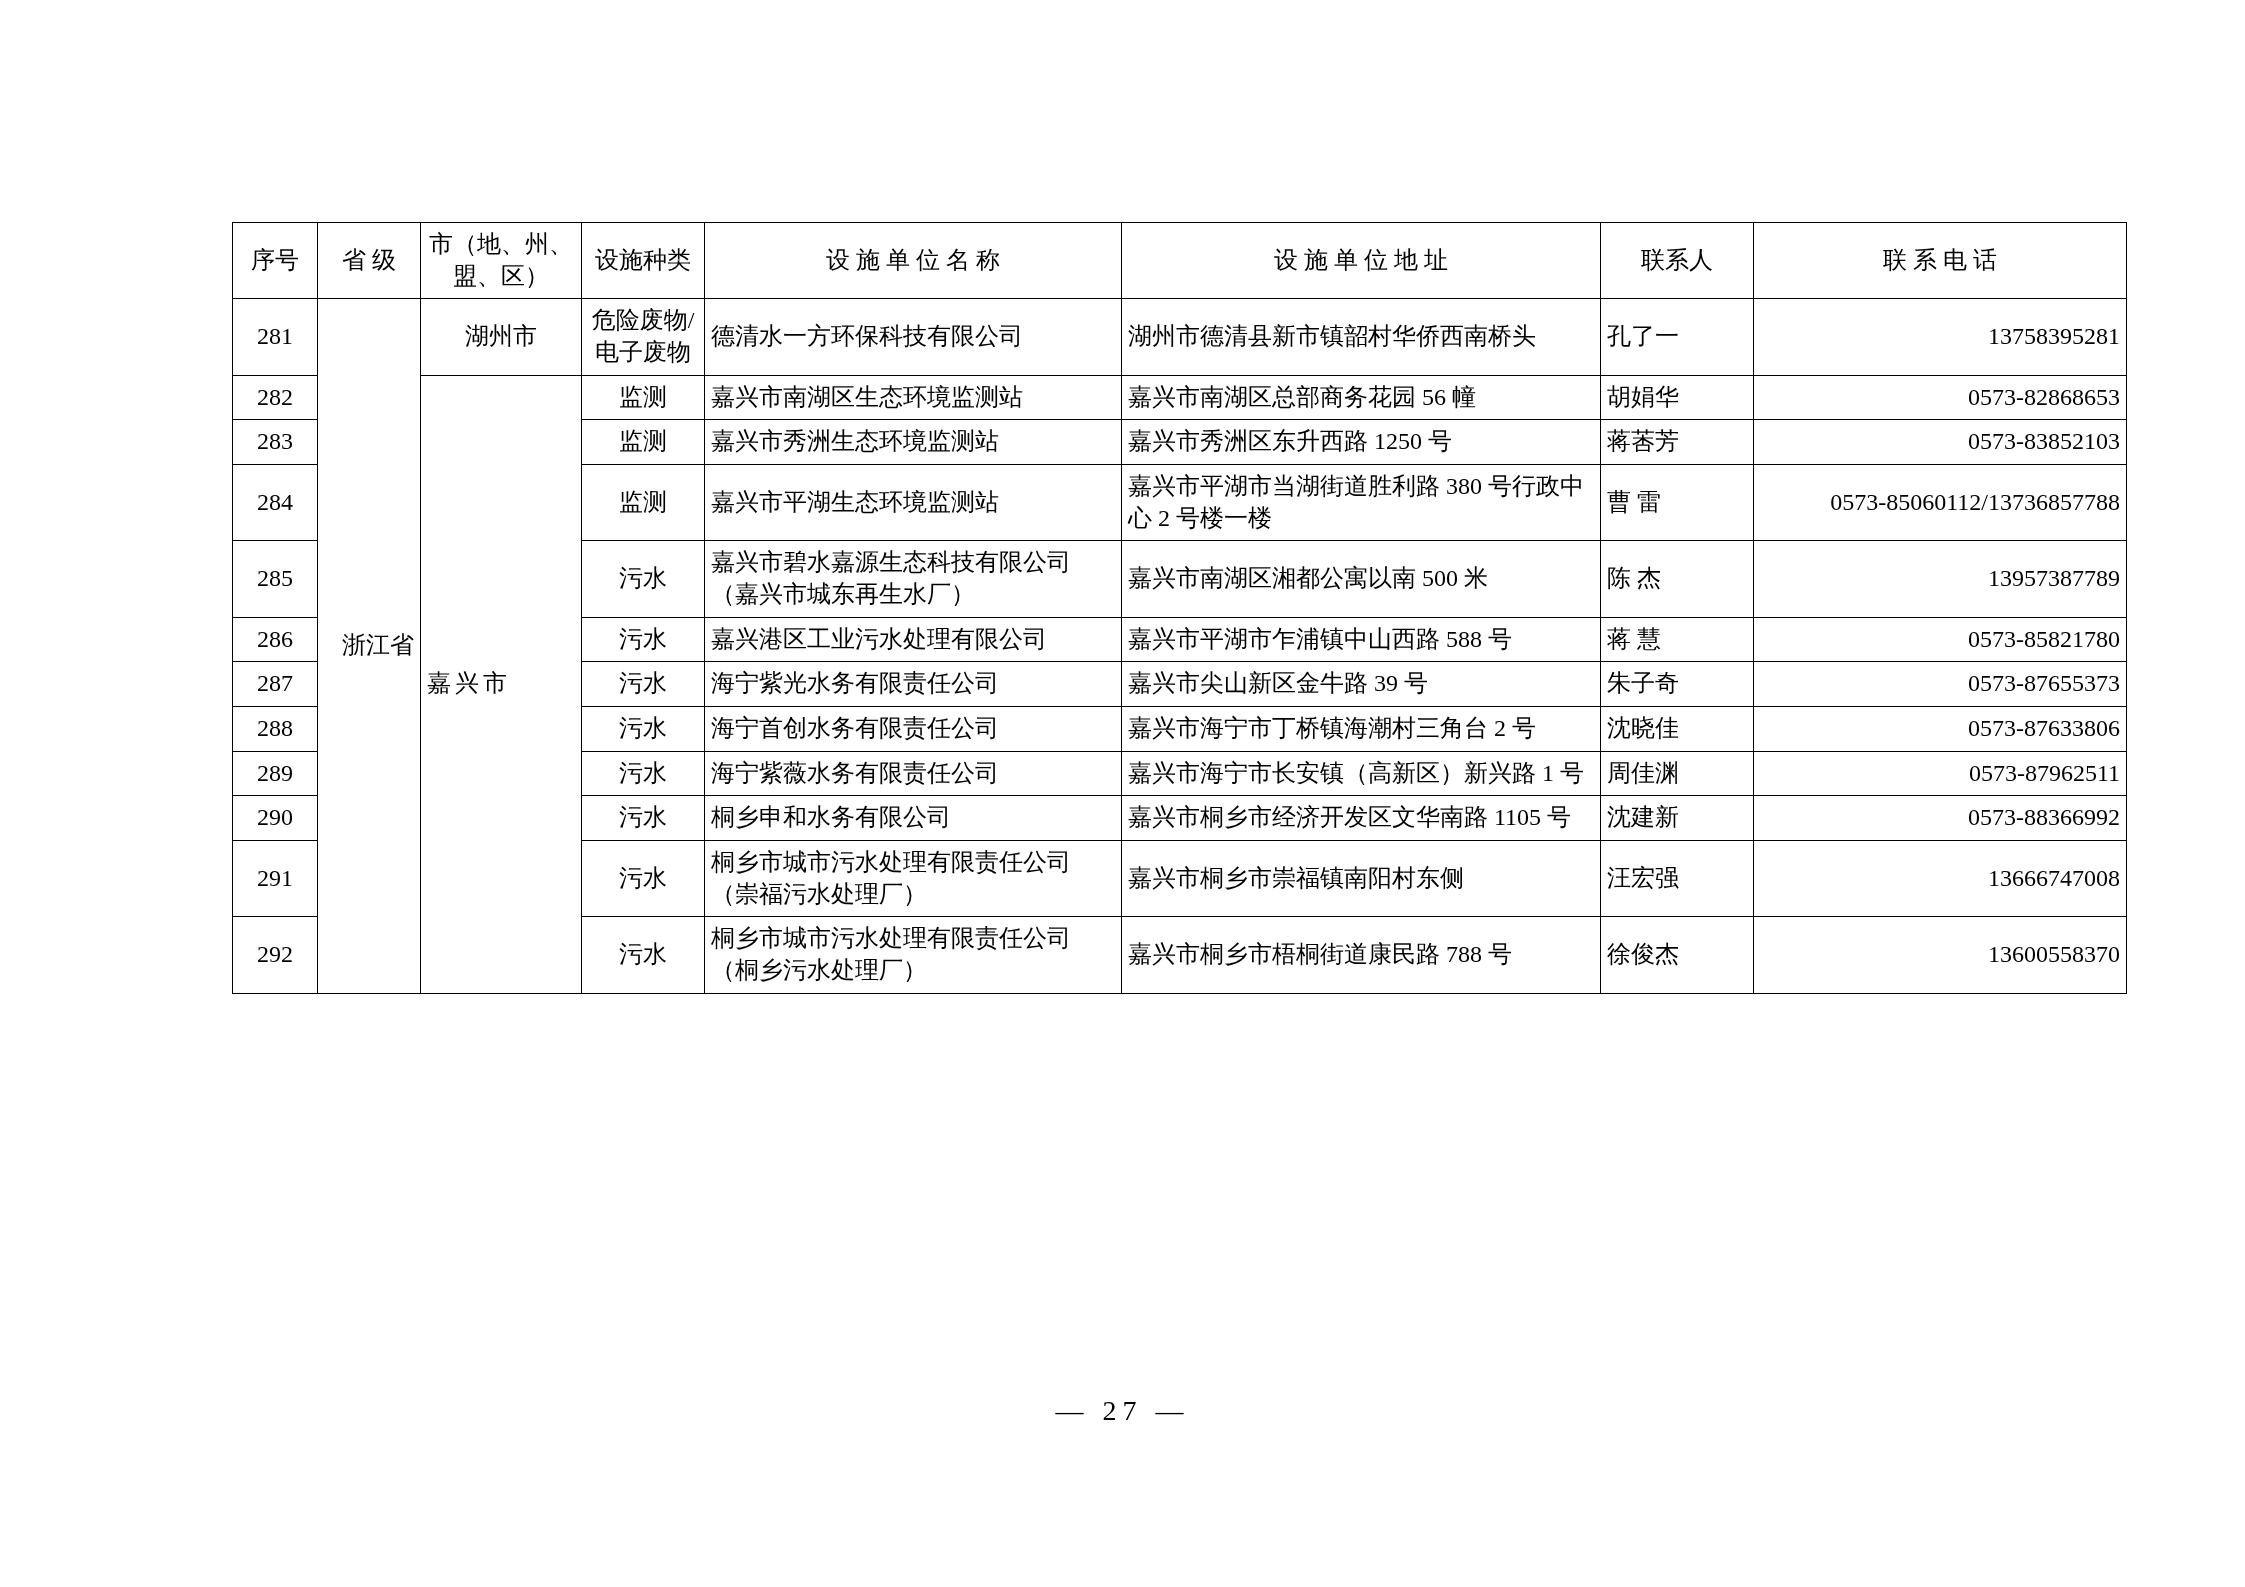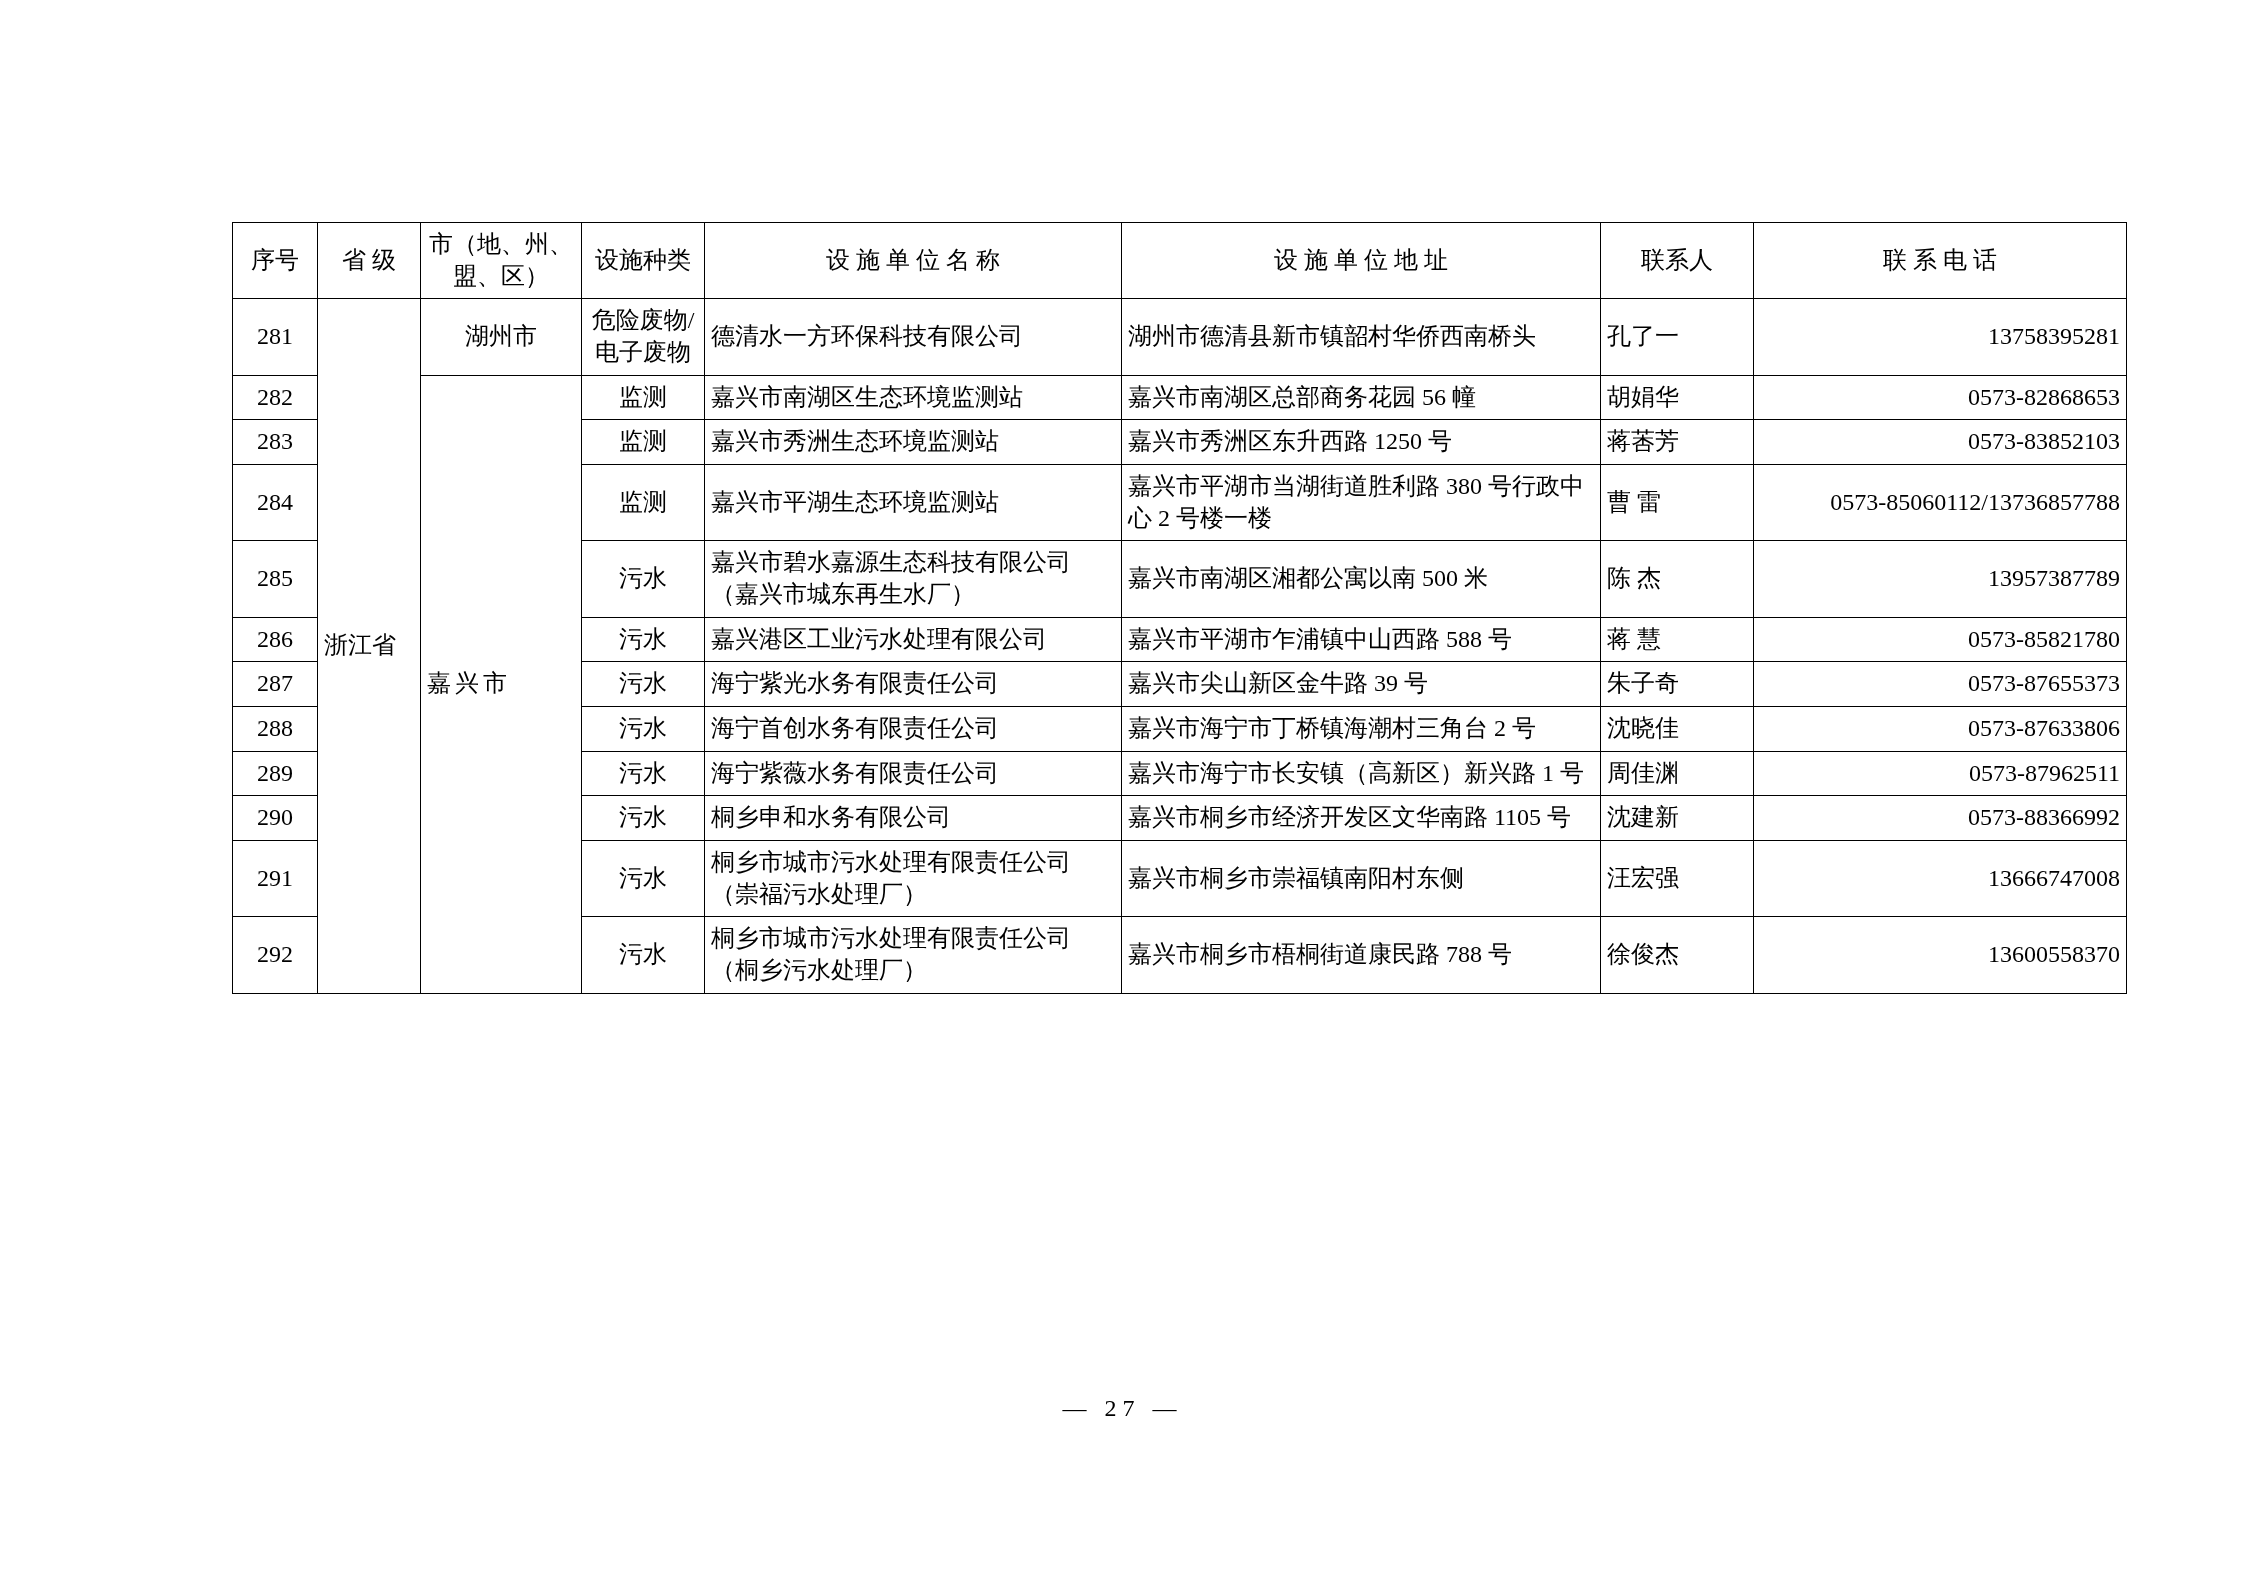--- a/index.html
+++ b/index.html
@@ -38,40 +38,40 @@
     line-height: 1.32;
     padding: 6px 6px;
     vertical-align: middle;
     font-family: "Liberation Serif", serif;
   }
   table.doc-table th {
     text-align: center;
     font-weight: normal;
   }
   .c-idx   { width: 72px;  text-align: center; }
-  .c-prov  { width: 90px;  text-align: left; }
+  .c-prov  { width: 90px;  text-align: right; }
   .c-city  { width: 148px; text-align: center; }
   .c-type  { width: 110px; text-align: center; }
   .c-name  { width: 404px; text-align: left; }
   .c-addr  { width: 466px; text-align: left; }
   .c-contact { width: 140px; text-align: left; }
   .c-phone { width: 360px; text-align: right; }
   .two-line { line-height: 1.22; }
   .vert-city {
     text-align: left;
     letter-spacing: 4px;
   }
   .nowrap-small { font-size: 22px; white-space: nowrap; margin-top: 30px; }
   .page-number {
     position: absolute;
     left: 0;
     top: 1395px;
     width: 2245px;
     text-align: center;
-    font-size: 24px;
+    font-size: 28px;
     font-family: "Liberation Serif", serif;
   }
   .pn-inner { display: inline-block; letter-spacing: 6px; }
 </style>
 </head>
 <body>
 
 <div class="page">
 
   <div class="table-wrap">

